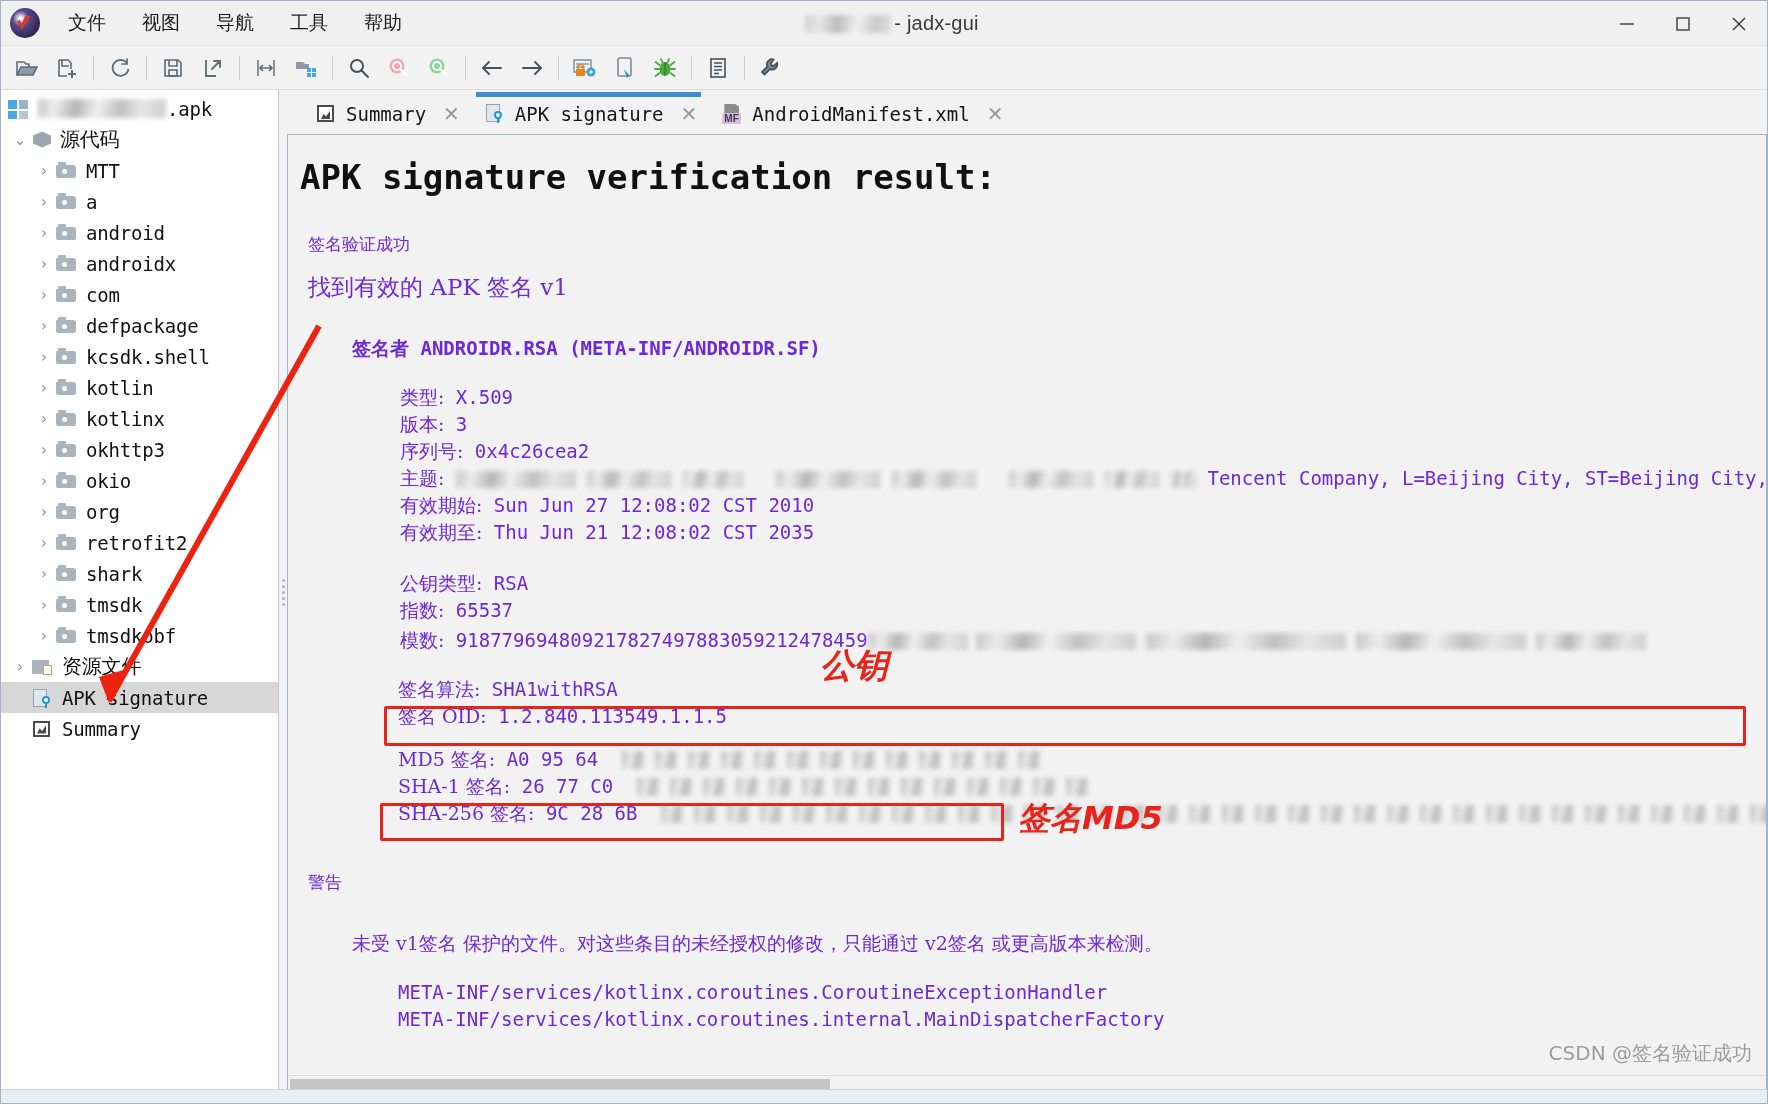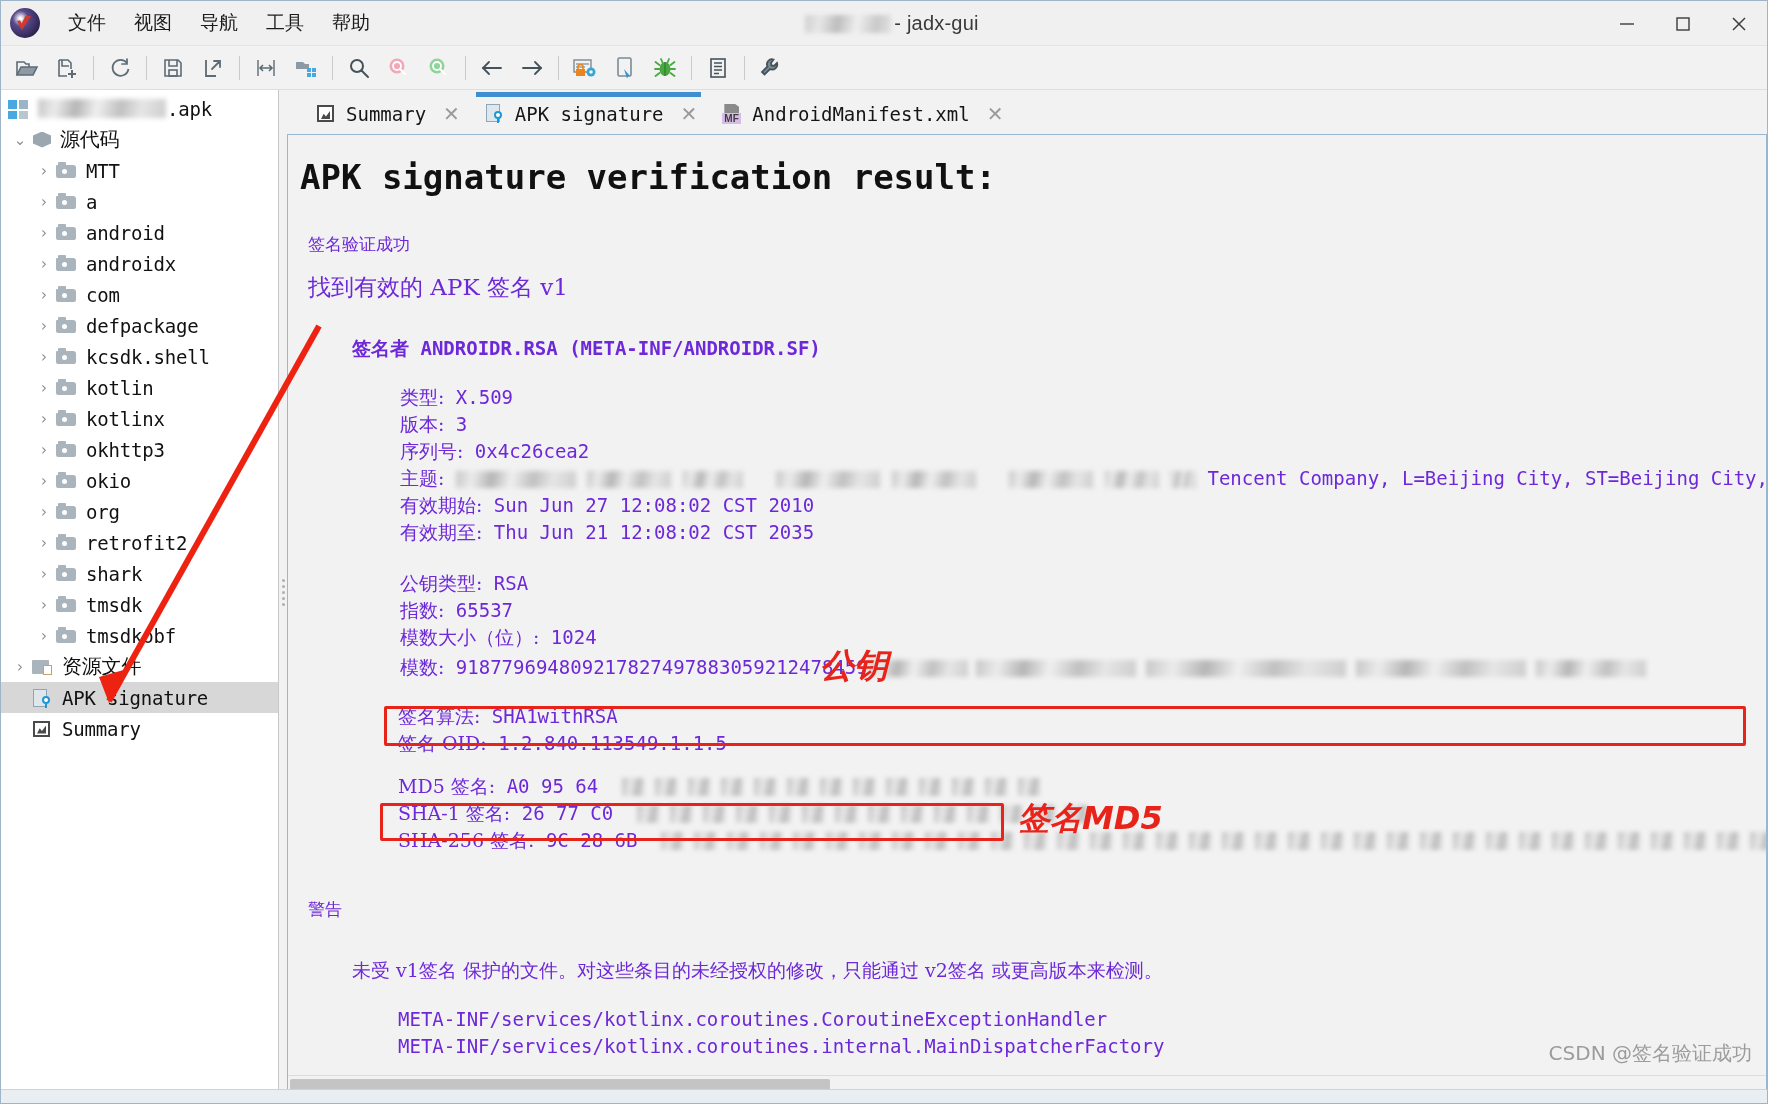--- a/index.html
+++ b/index.html
@@ -29,21 +29,21 @@
     border-radius: 50%;
     background: radial-gradient(circle at 35% 35%, #ffffff 4%, #5a4a8a 28%, #2b2350 75%);
     position: relative; flex: none;
   }
   .app-logo::after {
     content: ""; position: absolute; left: 7px; top: 8px;
     width: 14px; height: 14px;
     background: #d23a2e;
     clip-path: polygon(0% 35%, 35% 100%, 100% 0%, 60% 0%, 33% 55%, 22% 30%);
   }
-  .menubar { display: flex; align-items: center; gap: 0px; }
+  .menubar { display: flex; align-items: center; gap: 8px; }
   .menu-item {
     font-size: 19px; color: #1c1c1c; padding: 4px 14px;
     font-family: "DejaVu Sans", sans-serif;
     cursor: default; white-space: nowrap;
   }
   .win-title {
     position: absolute; left: 16px; right: 0; top: 0; height: 45px;
     display: flex; align-items: center; justify-content: center;
     pointer-events: none;
   }
@@ -642,21 +642,20 @@
             <span class="blur" style="width:26px"></span>
             <span>Tencent Company, L=Beijing City, ST=Beijing City,</span>
           </div>
           <div class="ln l3"><span class="cjk">有效期始:</span> <span>Sun Jun 27 12:08:02 CST 2010</span></div>
           <div class="ln l3"><span class="cjk">有效期至:</span> <span>Thu Jun 21 12:08:02 CST 2035</span></div>
 
           <div class="gap" style="height:24px"></div>
 
           <div class="ln l3"><span class="cjk">公钥类型:</span> <span>RSA</span></div>
           <div class="ln l3"><span class="cjk">指数:</span> <span>65537</span></div>
-          <div class="ln l3"><span class="cjk">模数大小（位）:</span> <span>1024</span></div>
           <div class="ln l3" style="margin-top:3px"><span class="cjk">模数:</span> <span>918779694809217827497883059212478459</span><span class="blur" style="width:100px"></span><span class="blur" style="width:160px;margin-left:8px"></span><span class="blur" style="width:200px;margin-left:10px"></span><span class="blur" style="width:170px;margin-left:10px"></span><span class="blur" style="width:110px;margin-left:10px"></span></div>
 
           <div class="gap" style="height:22px"></div>
 
           <div class="ln l2" style="margin-left:98px"><span class="cjk">签名算法:</span> <span>SHA1withRSA</span></div>
           <div class="ln l2" style="margin-left:98px"><span class="cjk">签名 OID:</span> <span>1.2.840.113549.1.1.5</span></div>
 
           <div class="gap" style="height:16px"></div>
 
           <div class="ln l2" style="margin-left:98px"><span class="cjk">MD5 签名:</span> <span>A0 95 64</span>

